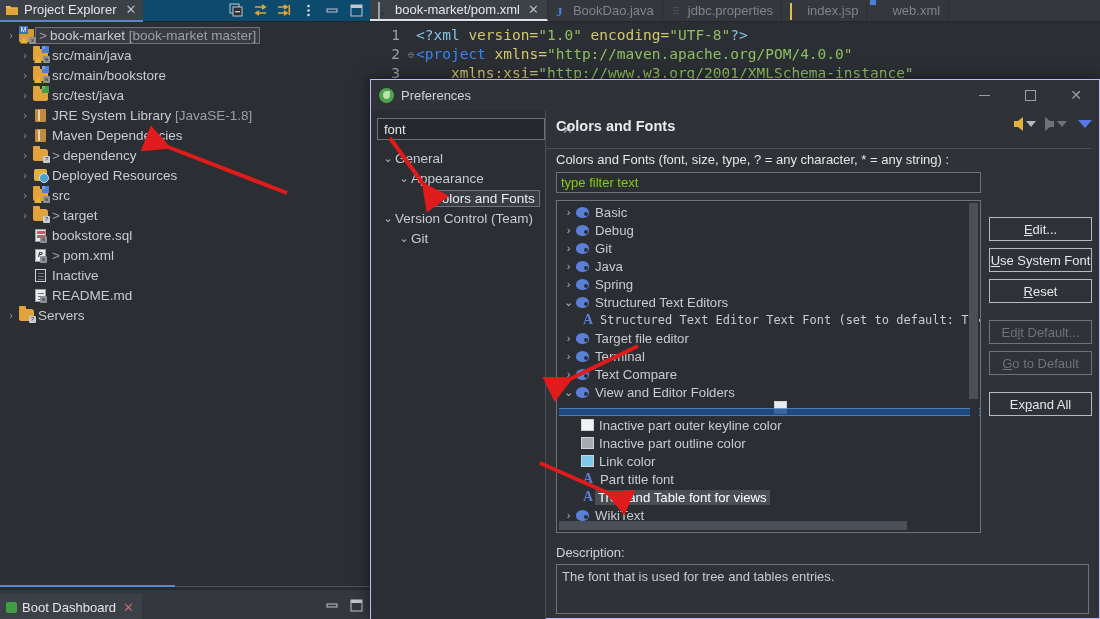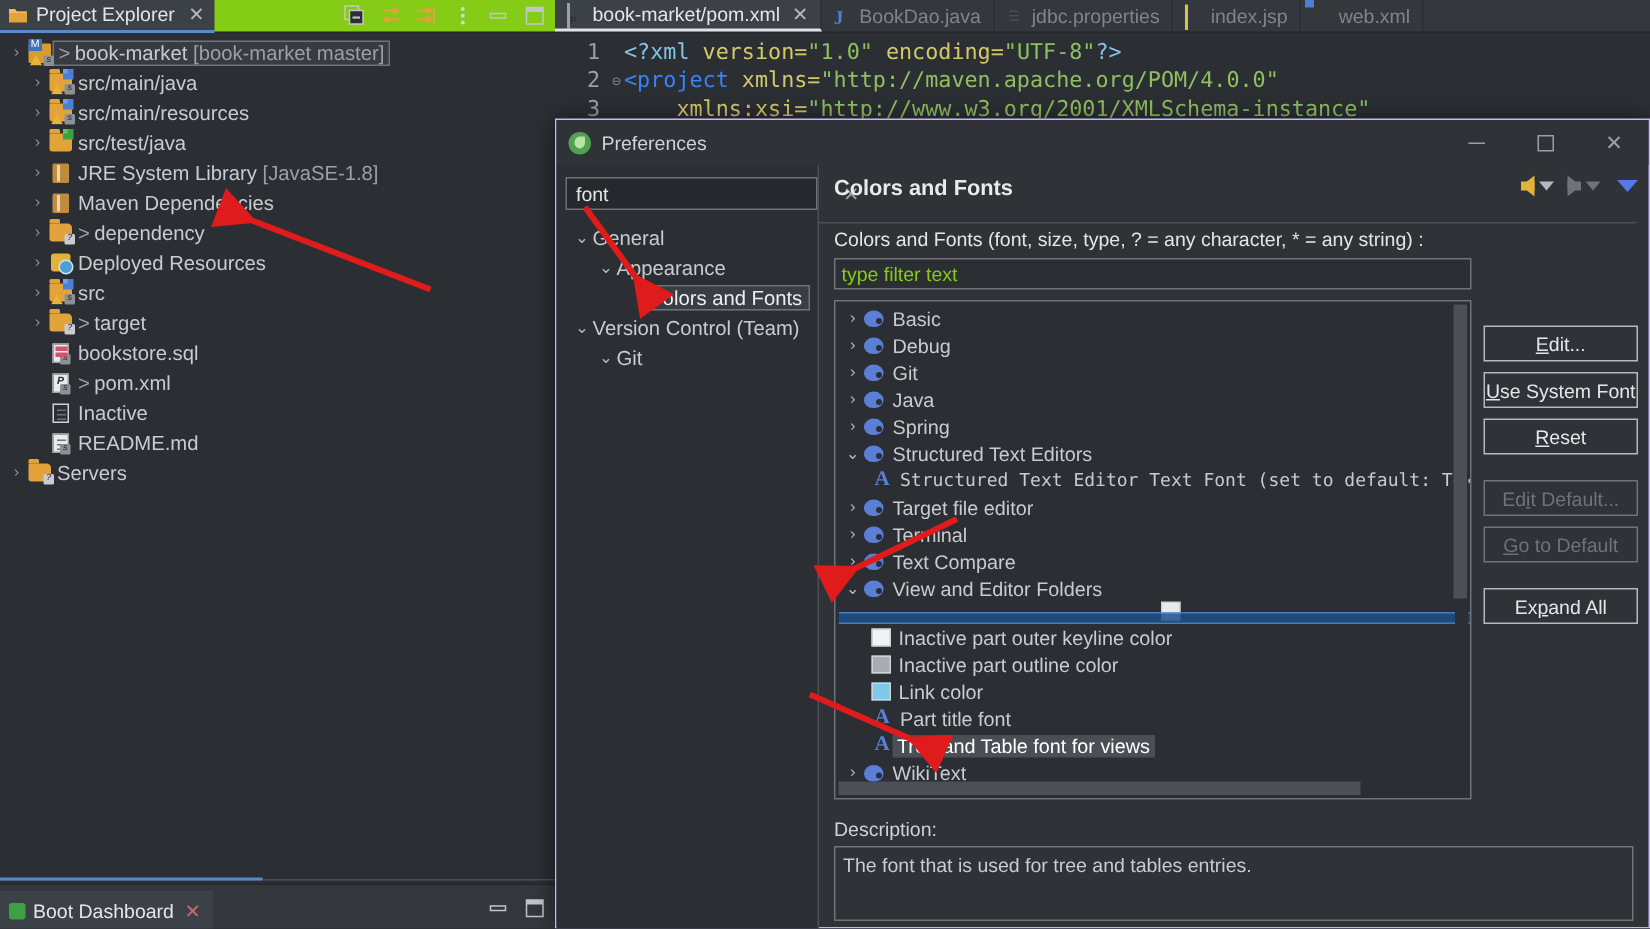--- a/index.html
+++ b/index.html
@@ -13,21 +13,21 @@
     color: #cfd2d6;
   }
   #root { position: relative; width: 1100px; height: 619px; }
 
   
   #project-explorer {
     position: absolute; left: 0; top: 0; width: 370px; height: 619px;
     background: #2b2e33;
   }
   .pe-tabbar {
-    position: relative; height: 22px; background: #84cc16;
+    position: relative; height: 22px; background: #0c4a6e;
     border-bottom: 1px solid #212428;
     display: flex; align-items: center;
   }
   .pe-tab {
     display: flex; align-items: center; gap: 5px;
     height: 22px; padding: 0 7px 0 5px;
     background: #3c4047;
     border-bottom: 2px solid #5a88c8;
     color: #e4e6e9; font-size: 13px;
   }
@@ -291,21 +291,21 @@
         </div>
         <div class="row" style="padding-left: 18px;">
           <span class="arr">›</span>
           <span class="ico">
             <span class="ic folder">
               <i class="badge-blue"></i>
               <i class="badge-warn"></i>
               <i class="badge-s">s</i>
             </span>
           </span>
-          <span class="lbl">src/main/resources</span>
+          <span class="lbl">src/main/bookstore</span>
         </div>
         <div class="row" style="padding-left: 18px;">
           <span class="arr">›</span>
           <span class="ico">
             <span class="ic folder">
               <i class="badge-green"></i>
             </span>
           </span>
           <span class="lbl">src/test/java</span>
         </div>

